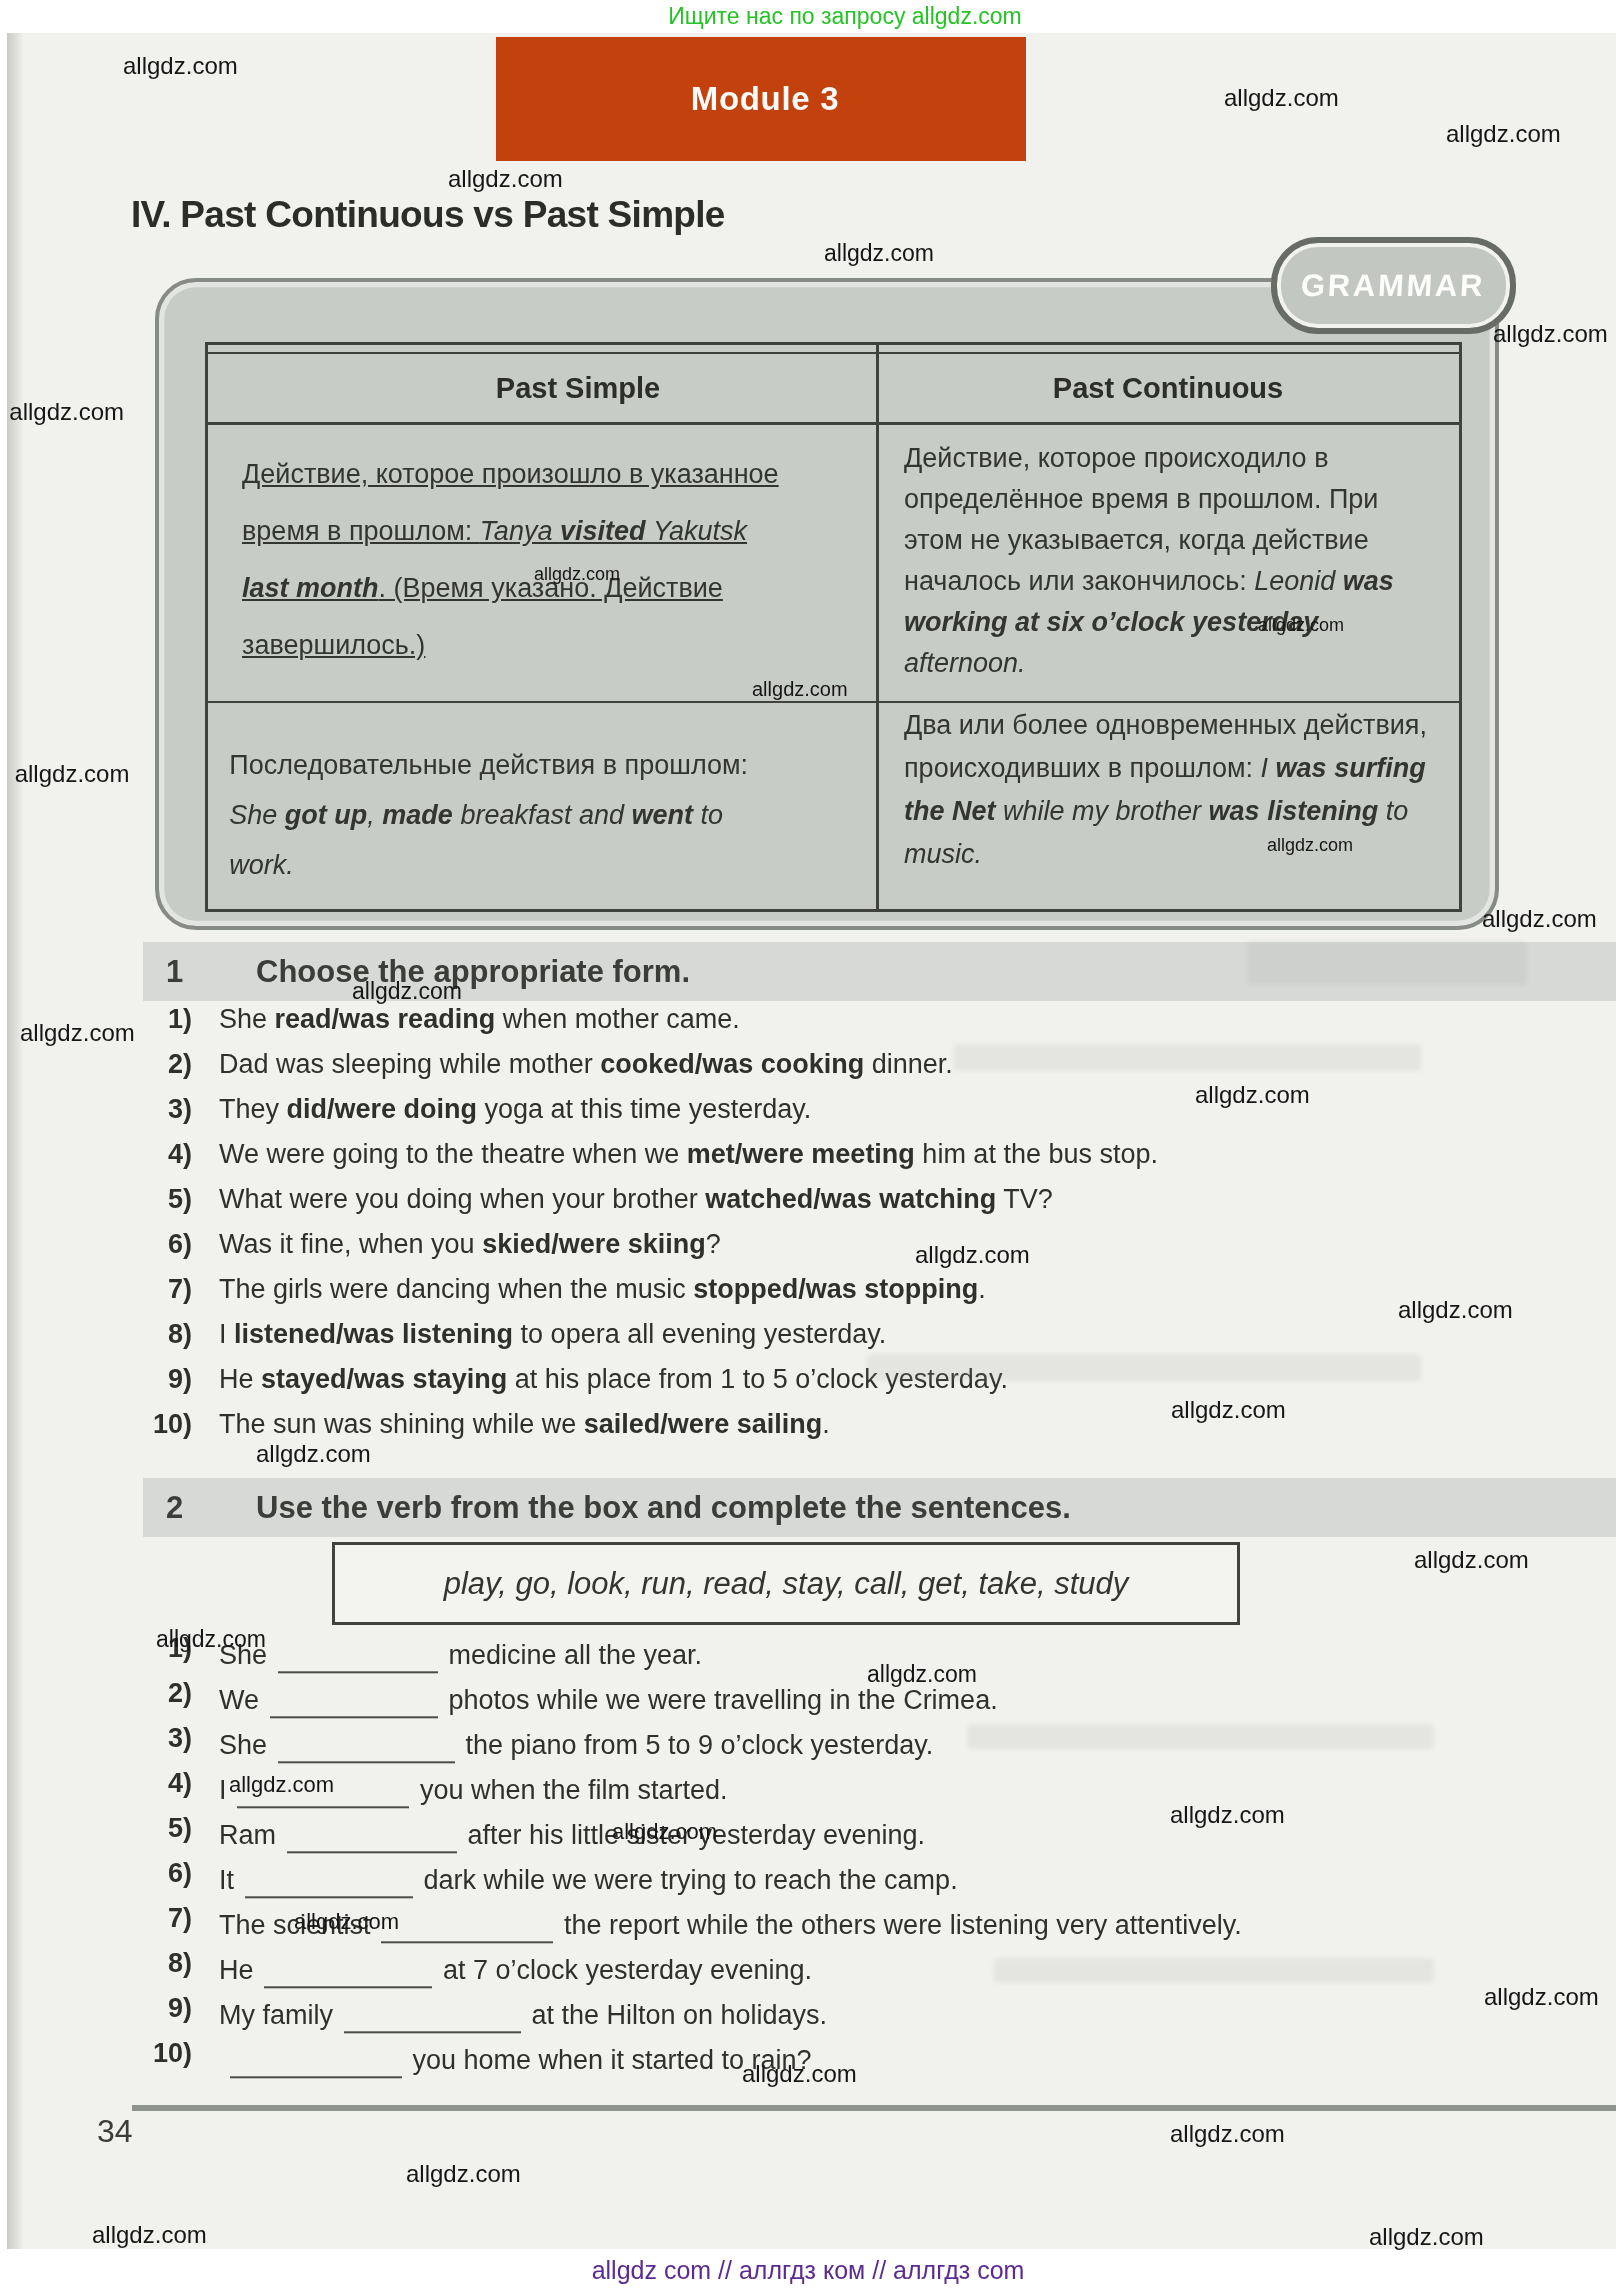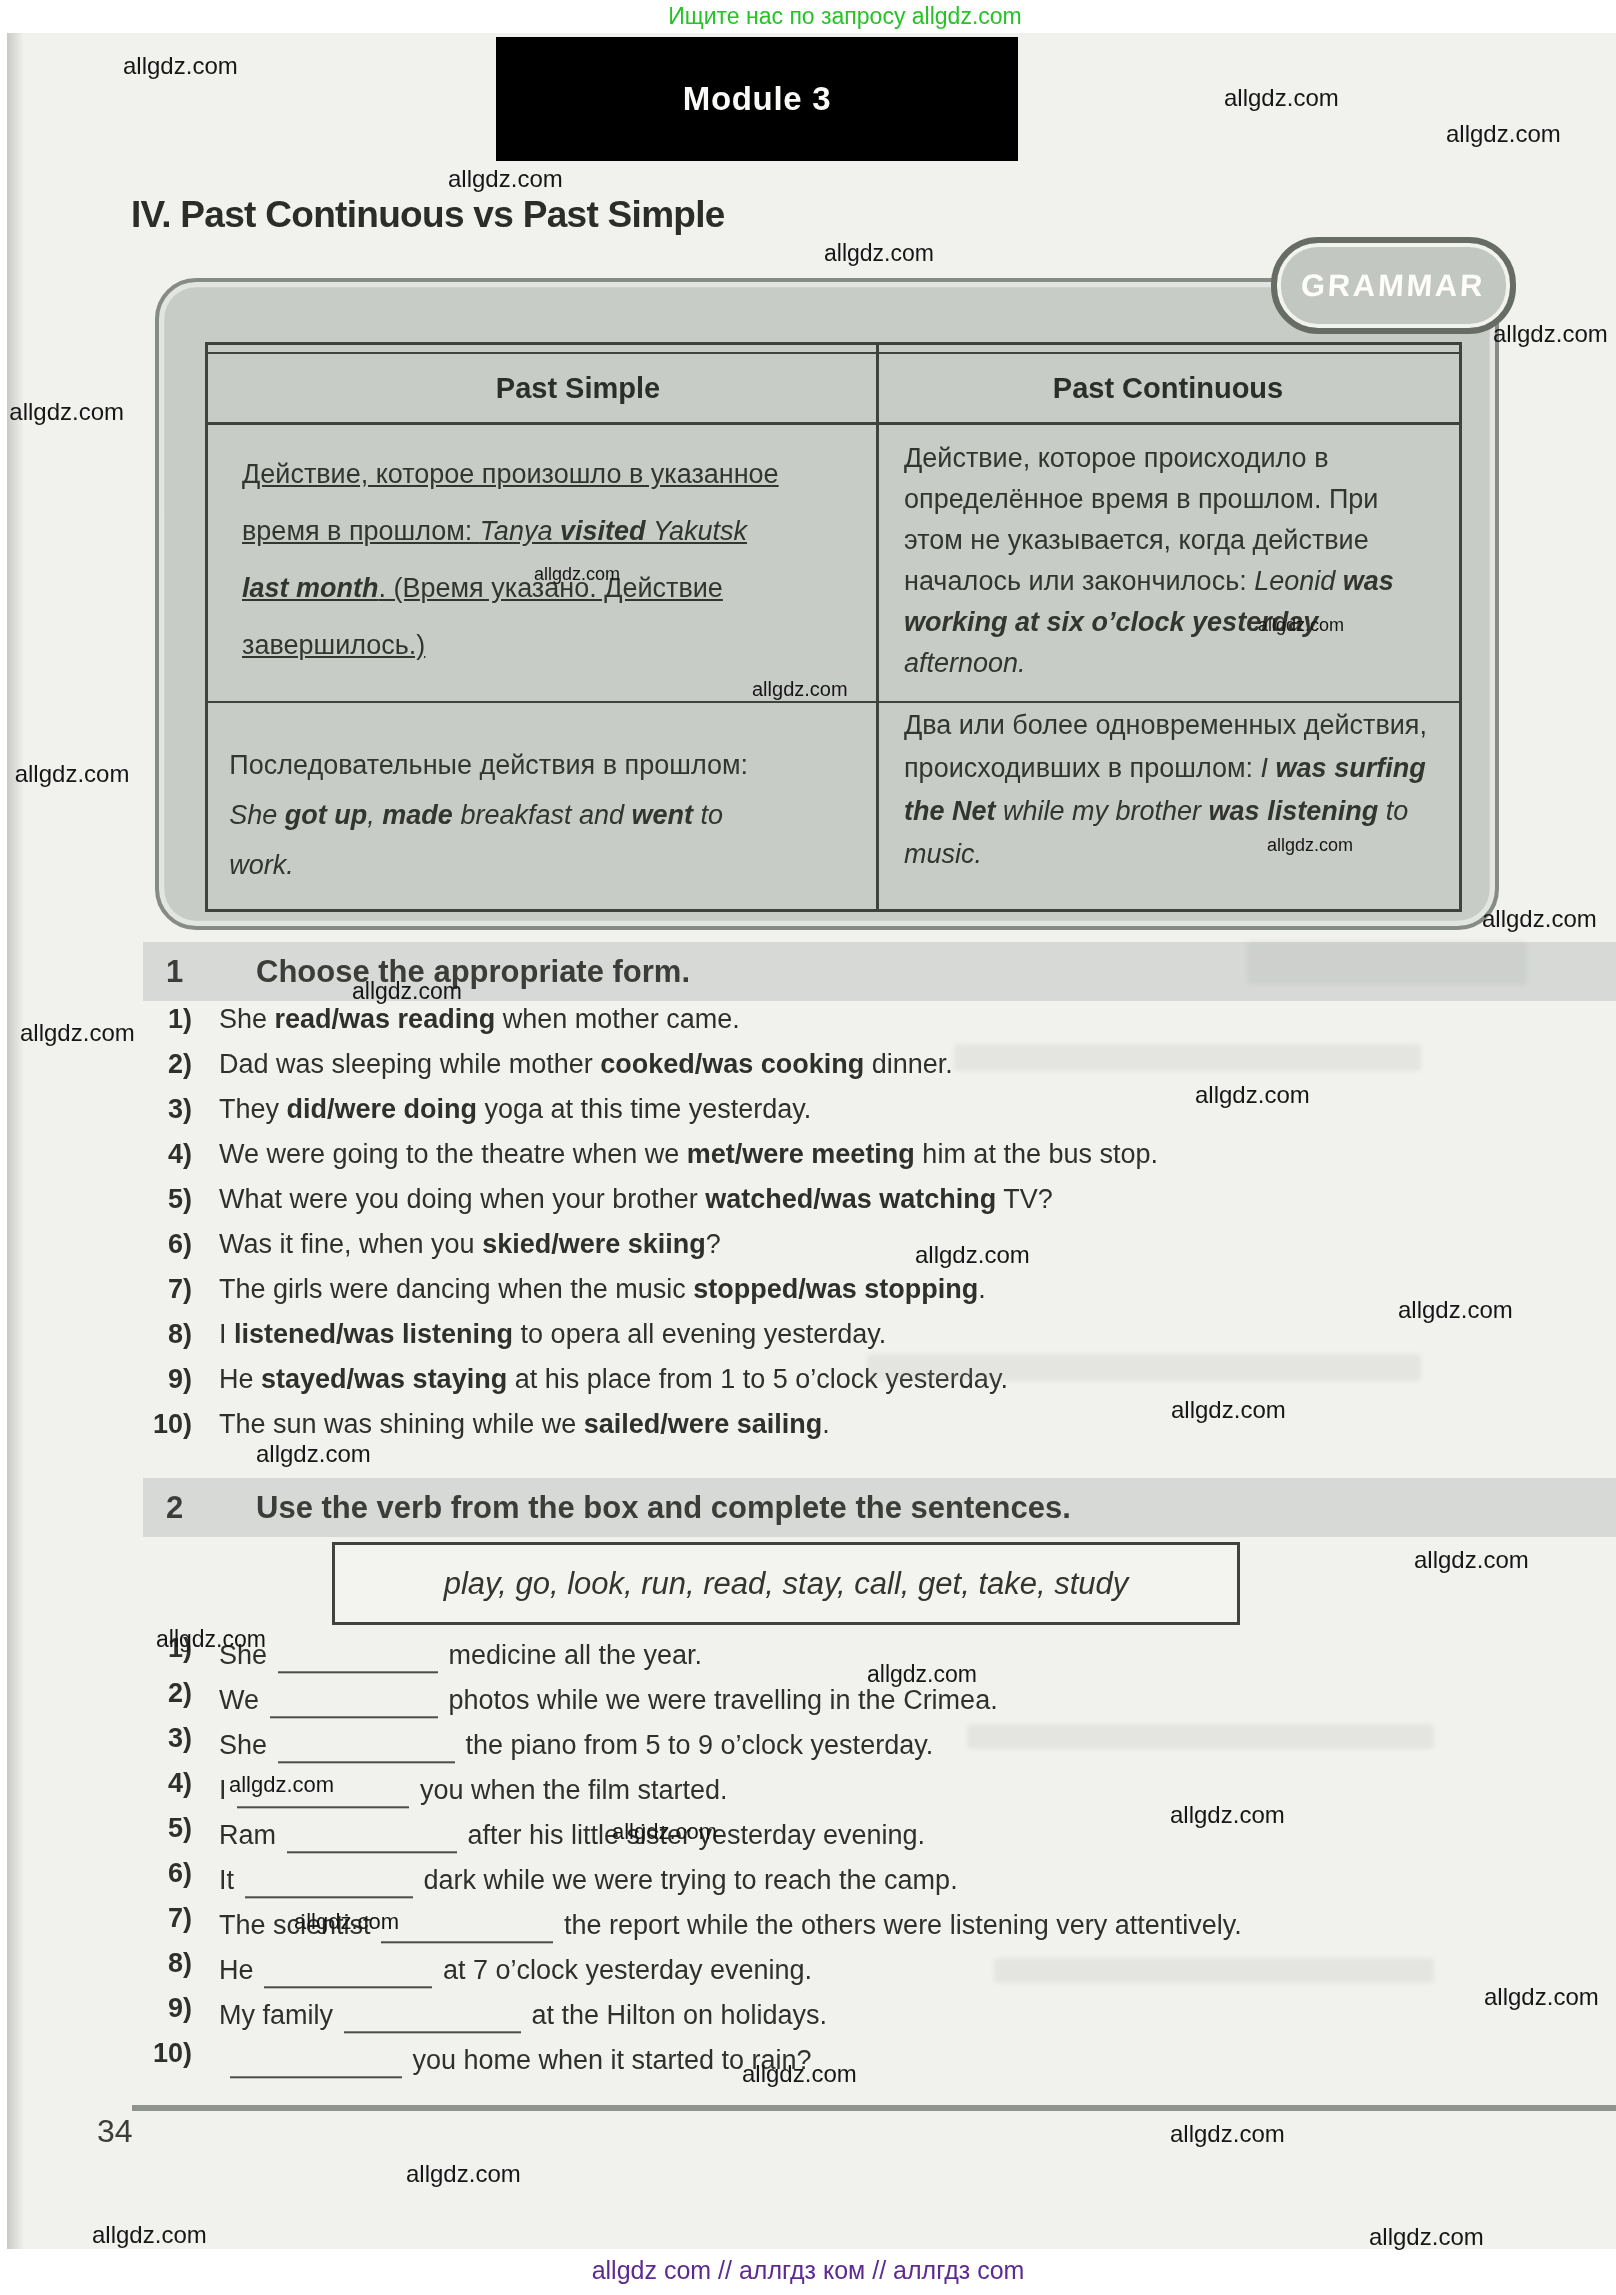--- a/index.html
+++ b/index.html
@@ -5,22 +5,22 @@
   html,body{margin:0;padding:0;background:#ffffff;}
   #canvas{position:relative;width:1616px;height:2295px;overflow:hidden;background:#ffffff;
           font-family:"Liberation Sans","DejaVu Sans",sans-serif;color:#2e302c;}
   
   .sheet{position:absolute;left:6.7px;top:33px;width:1610px;height:2216px;background:#f1f1ee;}
   .sheet-edge{position:absolute;left:6.7px;top:33px;width:17.3px;height:2216px;
               background:linear-gradient(90deg,#c9c9c6,rgba(230,230,227,0));}
   .green-note{position:absolute;top:2.7px;left:0;width:100%;text-align:center;
               font-size:23px;color:#25c325;padding-left:37px;}
   
-  .module-banner{position:absolute;left:496px;top:37px;width:522px;height:124px;background:#000000;
-                 display:flex;align-items:center;justify-content:center;}
+  .module-banner{position:absolute;left:496px;top:37px;width:522px;height:124px;background:#c2410c;
+                 display:flex;align-items:center;justify-content:center;padding-left:8px;}
   .module-banner span{font-size:33px;font-weight:bold;color:#fafaf8;letter-spacing:0.7px;}
   
   .page-title{position:absolute;left:131px;top:194px;font-size:37px;font-weight:bold;color:#2b2d28;letter-spacing:-0.7px;}
   
   .grammar-card{position:absolute;left:155px;top:278px;width:1336px;height:644px;background:#c8ccc7;
                 border:4.7px solid #868c85;border-radius:41px;box-shadow:inset 0 0 0 5.3px rgba(250,250,248,.55);}
   .grammar-badge{position:absolute;left:1271px;top:237px;width:233px;height:85px;background:#c3c7c2;
                  border:6px solid #676d65;border-radius:47px;box-shadow:inset 0 0 0 4px #f2f2ef;
                  display:flex;align-items:center;justify-content:center;z-index:6;}
   .grammar-badge span{font-size:31px;font-weight:bold;color:#fdfdfb;letter-spacing:2.7px;transform:skewX(-3deg);}

